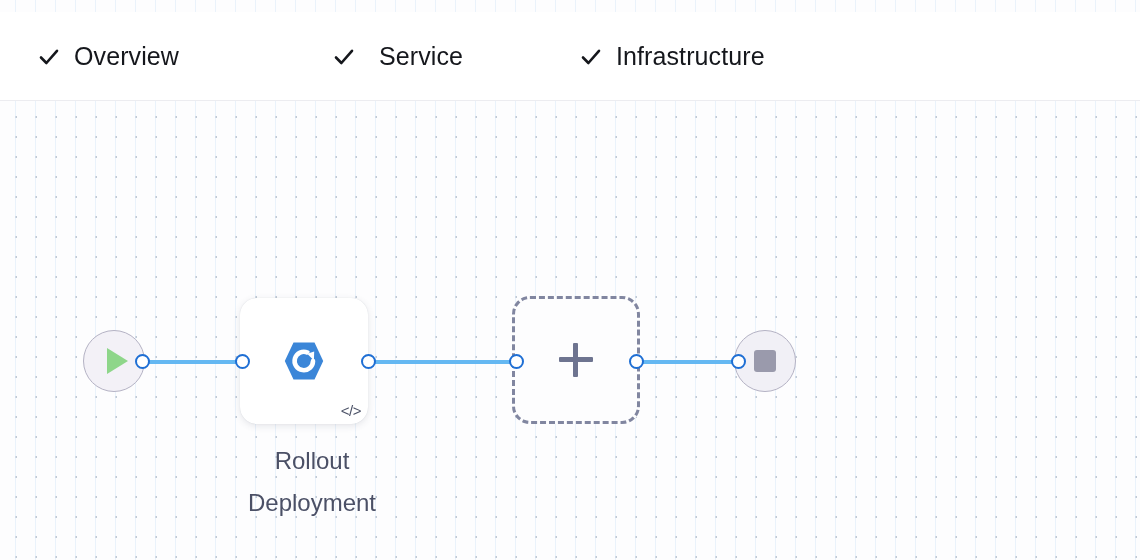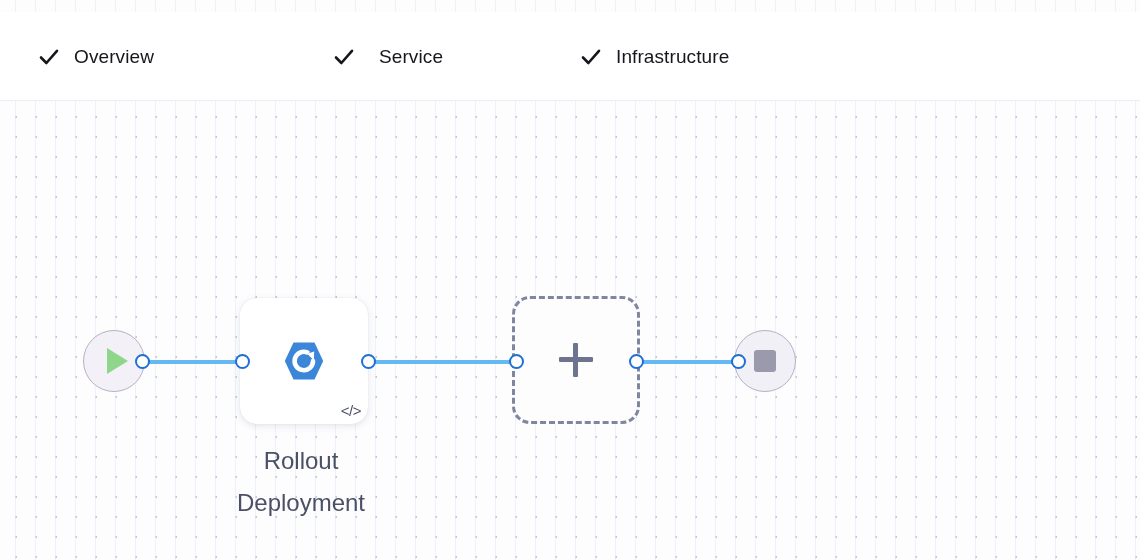--- a/index.html
+++ b/index.html
@@ -68,21 +68,21 @@
   .tab .check {
     display: inline-block;
     width: 22px;
     height: 22px;
     flex: 0 0 auto;
     position: relative;
     top: 1px;
   }
   .tab .check svg { display: block; }
   .tab .label {
-    font-size: 19px;
+    font-size: 25px;
     line-height: 1;
     color: #15171c;
     letter-spacing: 0.1px;
     white-space: nowrap;
   }
   .tab.active .label { font-weight: bold; color: #0d0f13; }
   .tab .underline {
     position: absolute;
     left: 0;
     right: 0;
@@ -203,21 +203,21 @@
   .node-caption {
     position: absolute;
     text-align: center;
     font-size: 24px;
     line-height: 42px;
     color: #4b5066;
     white-space: pre-line;
     user-select: none;
   }
   .caption-step {
-    left: 161px;
+    left: 172px;
     top: 440px;
     width: 280px;
   }
   .caption-add {
     left: 446px;
     top: 440px;
     width: 260px;
   }
 
   

